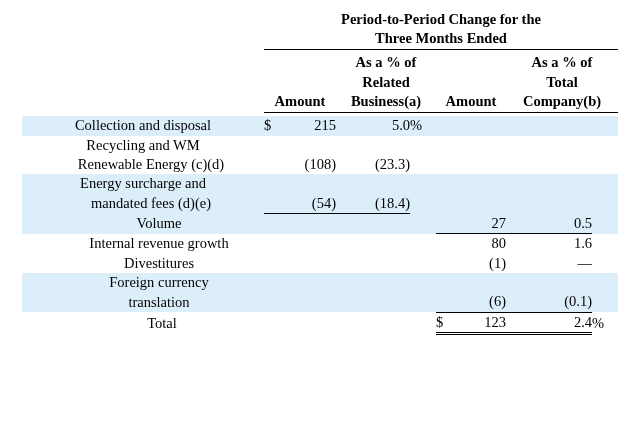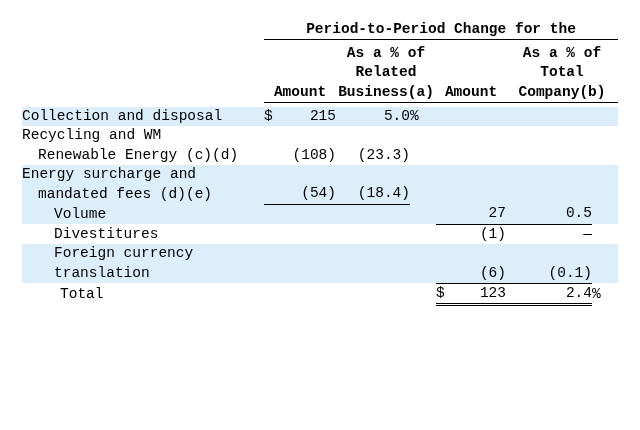--- a/index.html
+++ b/index.html
@@ -18,23 +18,22 @@
     position: relative;
     width: 640px;
     height: 430px;
     padding: 0;
     box-sizing: border-box;
   }
   table.fin {
     border-collapse: collapse;
     width: 596px;
     margin-left: 22px;
-    margin-top: 20px;
+    margin-top: 10px;
     table-layout: fixed;
-    font-family: Liberation Mono, monospace;
   }
   table.fin td, table.fin th {
     padding: 0;
     vertical-align: bottom;
     font-size: 14.5px;
     line-height: 1.34;
   }
   
   col.c-label { width: 242px; }
   col.c-amt1-sym { width: 20px; }
@@ -70,21 +69,21 @@
     font-size: 14px;
     padding-bottom: 1px;
   }
   .colhdr-underline {
     border-bottom: 1.2px solid #000;
   }
   .row-shade td {
     background: #ddeefb;
   }
   .lbl {
-    text-align: left;
+    text-align: center;
     padding-left: 4px;
     white-space: nowrap;
   }
   .lbl.ind1 { padding-left: 16px; }
   .lbl.ind2 { padding-left: 32px; }
   .lbl.ind3 { padding-left: 38px; }
   .num {
     text-align: right;
     padding-right: 2px;
     white-space: nowrap;
@@ -125,20 +124,24 @@
       <col class="c-pct2-sym">
     </colgroup>
     <tbody>
 
       <tr>
         <td></td>
         <td class="hdr-title" colspan="8">Period-to-Period Change for the</td>
       </tr>
       <tr>
         <td></td>
+        <td class="hdr-title" colspan="8">Three Months Ended</td>
+      </tr>
+      <tr>
+        <td></td>
         <td class="rule" colspan="8"></td>
       </tr>
       <tr class="mini">
           <td colspan="9"></td>
         </tr>
 
       <tr>
         <td></td>
         <td></td>
         <td></td>
@@ -228,20 +231,31 @@
           <td class="sym"></td>
           <td class="num"></td>
           <td class="num"></td>
           <td class="pctsym"></td>
           <td class="sym ul-single"></td>
           <td class="num ul-single">27</td>
           <td class="num ul-single">0.5</td>
           <td class="pctsym"></td>
         </tr>
         <tr>
+          <td class="lbl ind2">Internal revenue growth</td>
+          <td class="sym"></td>
+          <td class="num"></td>
+          <td class="num"></td>
+          <td class="pctsym"></td>
+          <td class="sym"></td>
+          <td class="num">80</td>
+          <td class="num">1.6</td>
+          <td class="pctsym"></td>
+        </tr>
+        <tr>
           <td class="lbl ind2">Divestitures</td>
           <td class="sym"></td>
           <td class="num"></td>
           <td class="num"></td>
           <td class="pctsym"></td>
           <td class="sym"></td>
           <td class="num">(1)</td>
           <td class="num">—</td>
           <td class="pctsym"></td>
         </tr>

